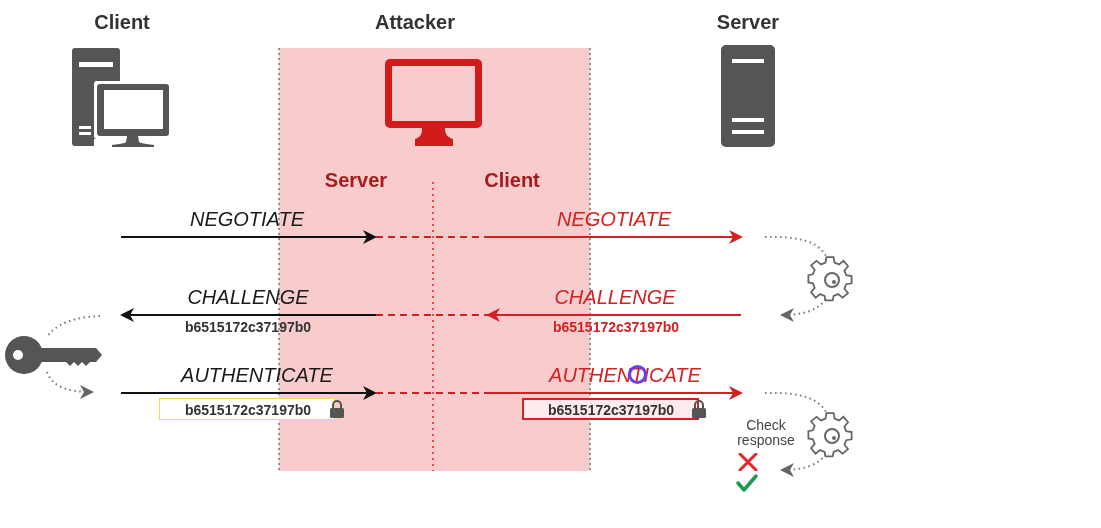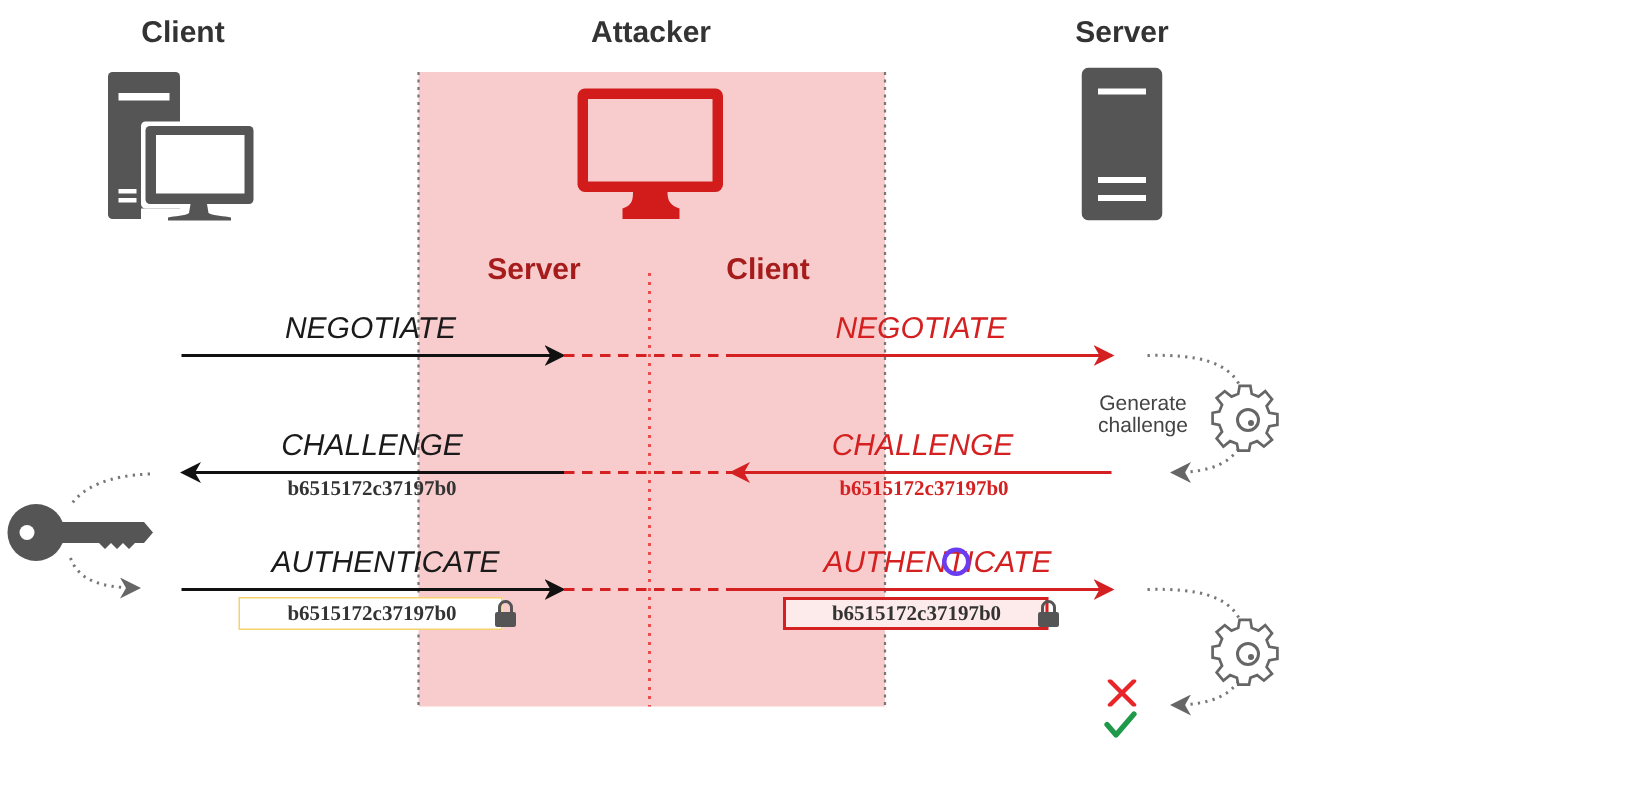--- a/index.html
+++ b/index.html
@@ -5,21 +5,21 @@
   html, body { margin: 0; padding: 0; background: #ffffff; }
   body { width: 1101px; height: 528px; position: relative; overflow: hidden;
          font-family: "Liberation Sans", sans-serif; }
   #stage { position: absolute; left: 0; top: 0; width: 1101px; height: 528px; border-radius: 27px; }
   .abs { position: absolute; white-space: nowrap; }
   .hdr { font-weight: bold; font-size: 20px; color: #333333; transform: translateX(-50%); }
   .sub { font-weight: bold; font-size: 20px; color: #a61c1c; transform: translateX(-50%); }
   .msg { font-size: 20px; transform: translateX(-50%); font-style: italic; }
   .msg.black { color: #1a1a1a; }
   .msg.red { color: #d42020; }
-  .hash { font-family: Liberation Serif, serif; font-weight: bold; font-size: 14px; transform: translateX(-50%); }
+  .hash { font-family: Liberation Sans, sans-serif; font-weight: bold; font-size: 14px; transform: translateX(-50%); }
   .hash.black { color: #333333; }
   .hash.red { color: #d42020; }
   .note { font-size: 14px; color: #444444; text-align: center; line-height: 15px; }
 </style>
 </head>
 <body>
 
 <div id="stage">
 
   <div class="abs" style="left:279px;top:48px;width:311px;height:423px;background:#f8cccc;"></div>
@@ -56,21 +56,21 @@
     <path d="M765,237 C800,236 818,242 826,256" fill="none" stroke="#777" stroke-width="2" stroke-dasharray="1.5,3.5"></path>
     <path d="M828,295 C822,308 808,315 782,315" fill="none" stroke="#777" stroke-width="2" stroke-dasharray="1.5,3.5" marker-end="url(#ahg)"></path>
     <path d="M765,393 C800,392 818,398 826,412" fill="none" stroke="#777" stroke-width="2" stroke-dasharray="1.5,3.5"></path>
     <path d="M828,450 C822,463 808,470 782,470" fill="none" stroke="#777" stroke-width="2" stroke-dasharray="1.5,3.5" marker-end="url(#ahg)"></path>
 
     <path d="M100,316 C72,317 55,325 47,337" fill="none" stroke="#777" stroke-width="2" stroke-dasharray="1.5,3.5"></path>
     <path d="M47,372 C52,386 66,392 92,392" fill="none" stroke="#777" stroke-width="2" stroke-dasharray="1.5,3.5" marker-end="url(#ahg)"></path>
   </svg>
 
   <div class="abs hdr" style="left:122px;top:11px;">Client</div>
-  <div class="abs hdr" style="left:434px;top:11px;">Attacker</div>
+  <div class="abs hdr" style="left:415px;top:11px;">Attacker</div>
   <div class="abs hdr" style="left:748px;top:11px;">Server</div>
 
   <svg class="abs" style="left:72px;top:48px;" width="100" height="100" viewBox="0 0 100 100">
     <rect x="0" y="0" width="48" height="98" rx="3" fill="#555"></rect>
     <rect x="7" y="14" width="34" height="5" fill="#fff"></rect>
     <rect x="7" y="78" width="12" height="3" fill="#fff"></rect>
     <rect x="7" y="84" width="12" height="3" fill="#fff"></rect>
     <rect x="22" y="33" width="78" height="58" rx="3" fill="#fff"></rect>
     <rect x="25" y="36" width="72" height="52" rx="3" fill="#555"></rect>
     <rect x="32" y="42" width="59" height="39" fill="#fff"></rect>
@@ -110,23 +110,23 @@
   <div class="abs hash red" style="left:616px;top:319px;">b6515172c37197b0</div>
   <div class="abs msg red" style="left:625px;top:364px;">AUTHENTICATE</div>
   <div class="abs" style="left:628px;top:365px;width:19px;height:19px;border:3px solid #6a3df0;border-radius:50%;box-sizing:border-box;"></div>
   <div class="abs" style="left:522px;top:398px;width:177px;height:22px;border:2px solid #d42020;background:#fdeaea;box-sizing:border-box;"></div>
   <div class="abs hash black" style="left:611px;top:402px;">b6515172c37197b0</div>
   <svg class="abs" style="left:692px;top:400px;" width="14" height="18" viewBox="0 0 14 18">
     <path d="M3,8 L3,5 A4,4 0 0 1 11,5 L11,8" fill="none" stroke="#555" stroke-width="2"></path>
     <rect x="0" y="8" width="14" height="10" rx="1.5" fill="#555"></rect>
   </svg>
 
-  <div class="abs note" style="left:722px;top:261px;width:80px;">
-    <span style="white-space:pre-line;">Generate
-challenge</span>
+  <div class="abs note" style="left:726px;top:418px;width:80px;">
+    <span style="white-space:pre-line;">Check
+response</span>
   </div>
 
   <svg class="abs" style="left:804px;top:252px;" width="52" height="50" viewBox="-26 -25 52 50">
     <g fill="#fff" stroke="#666" stroke-width="2">
       <path d="M-4,-22 L4,-22 L5,-16 L10,-14 L15,-18 L20,-12 L16,-7 L18,-2 L24,-1 L24,7 L18,8 L16,13 L20,18 L14,23 L9,19 L4,21 L3,26 L-5,26 L-6,21 L-11,19 L-16,23 L-21,17 L-17,12 L-19,7 L-24,6 L-24,-2 L-19,-3 L-17,-8 L-21,-13 L-15,-18 L-10,-14 L-5,-16 Z" transform="scale(0.9)"></path>
       <circle cx="2" cy="3" r="7"></circle>
     </g>
     <circle cx="4" cy="5" r="2" fill="#666"></circle>
   </svg>
   <svg class="abs" style="left:804px;top:408px;" width="52" height="50" viewBox="-26 -25 52 50">

